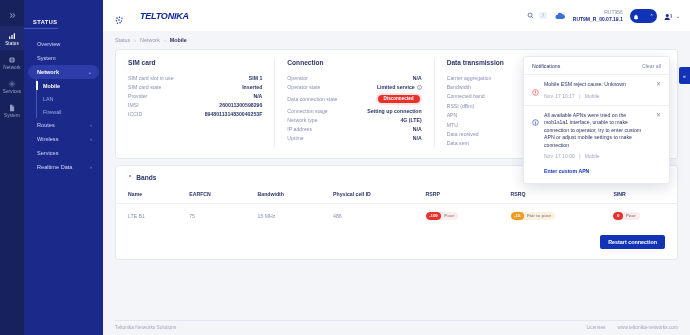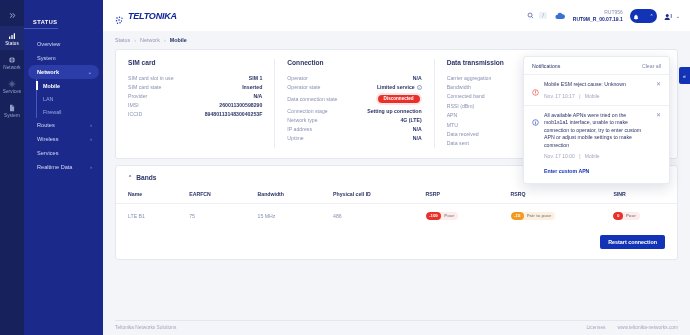--- a/index.html
+++ b/index.html
@@ -57,21 +57,21 @@
     content: ''; position: absolute; left: -1px; top: 2px; bottom: 2px;
     width: 1.5px; background: #fff;
   }
 
   
   .main { flex: 1; display: flex; flex-direction: column; min-width: 0; background: #f4f5f9; }
   .topbar {
     height: 31px; background: #fff; display: flex; align-items: center;
     padding: 0 10px 0 12px; flex: none;
   }
-  .logo { display: flex; align-items: center; gap: 2px; }
+  .logo { display: flex; align-items: center; gap: 14px; }
   .logo-mark { width: 11px; height: 9px; }
   .logo-text { font-size: 9px; font-weight: bold; color: #11249b; letter-spacing: -.2px; font-style: italic; }
   .top-right { margin-left: auto; display: flex; align-items: center; gap: 7px; }
   .search-wrap { display: flex; align-items: center; gap: 3px; }
   .icon-btn {
     width: 12px; height: 12px; border-radius: 50%; display: flex;
     align-items: center; justify-content: center; cursor: pointer; color: #3b4a9e;
   }
   .kbd {
     background: #eef0f8; border-radius: 2px; font-size: 5px; color: #8890b5;

